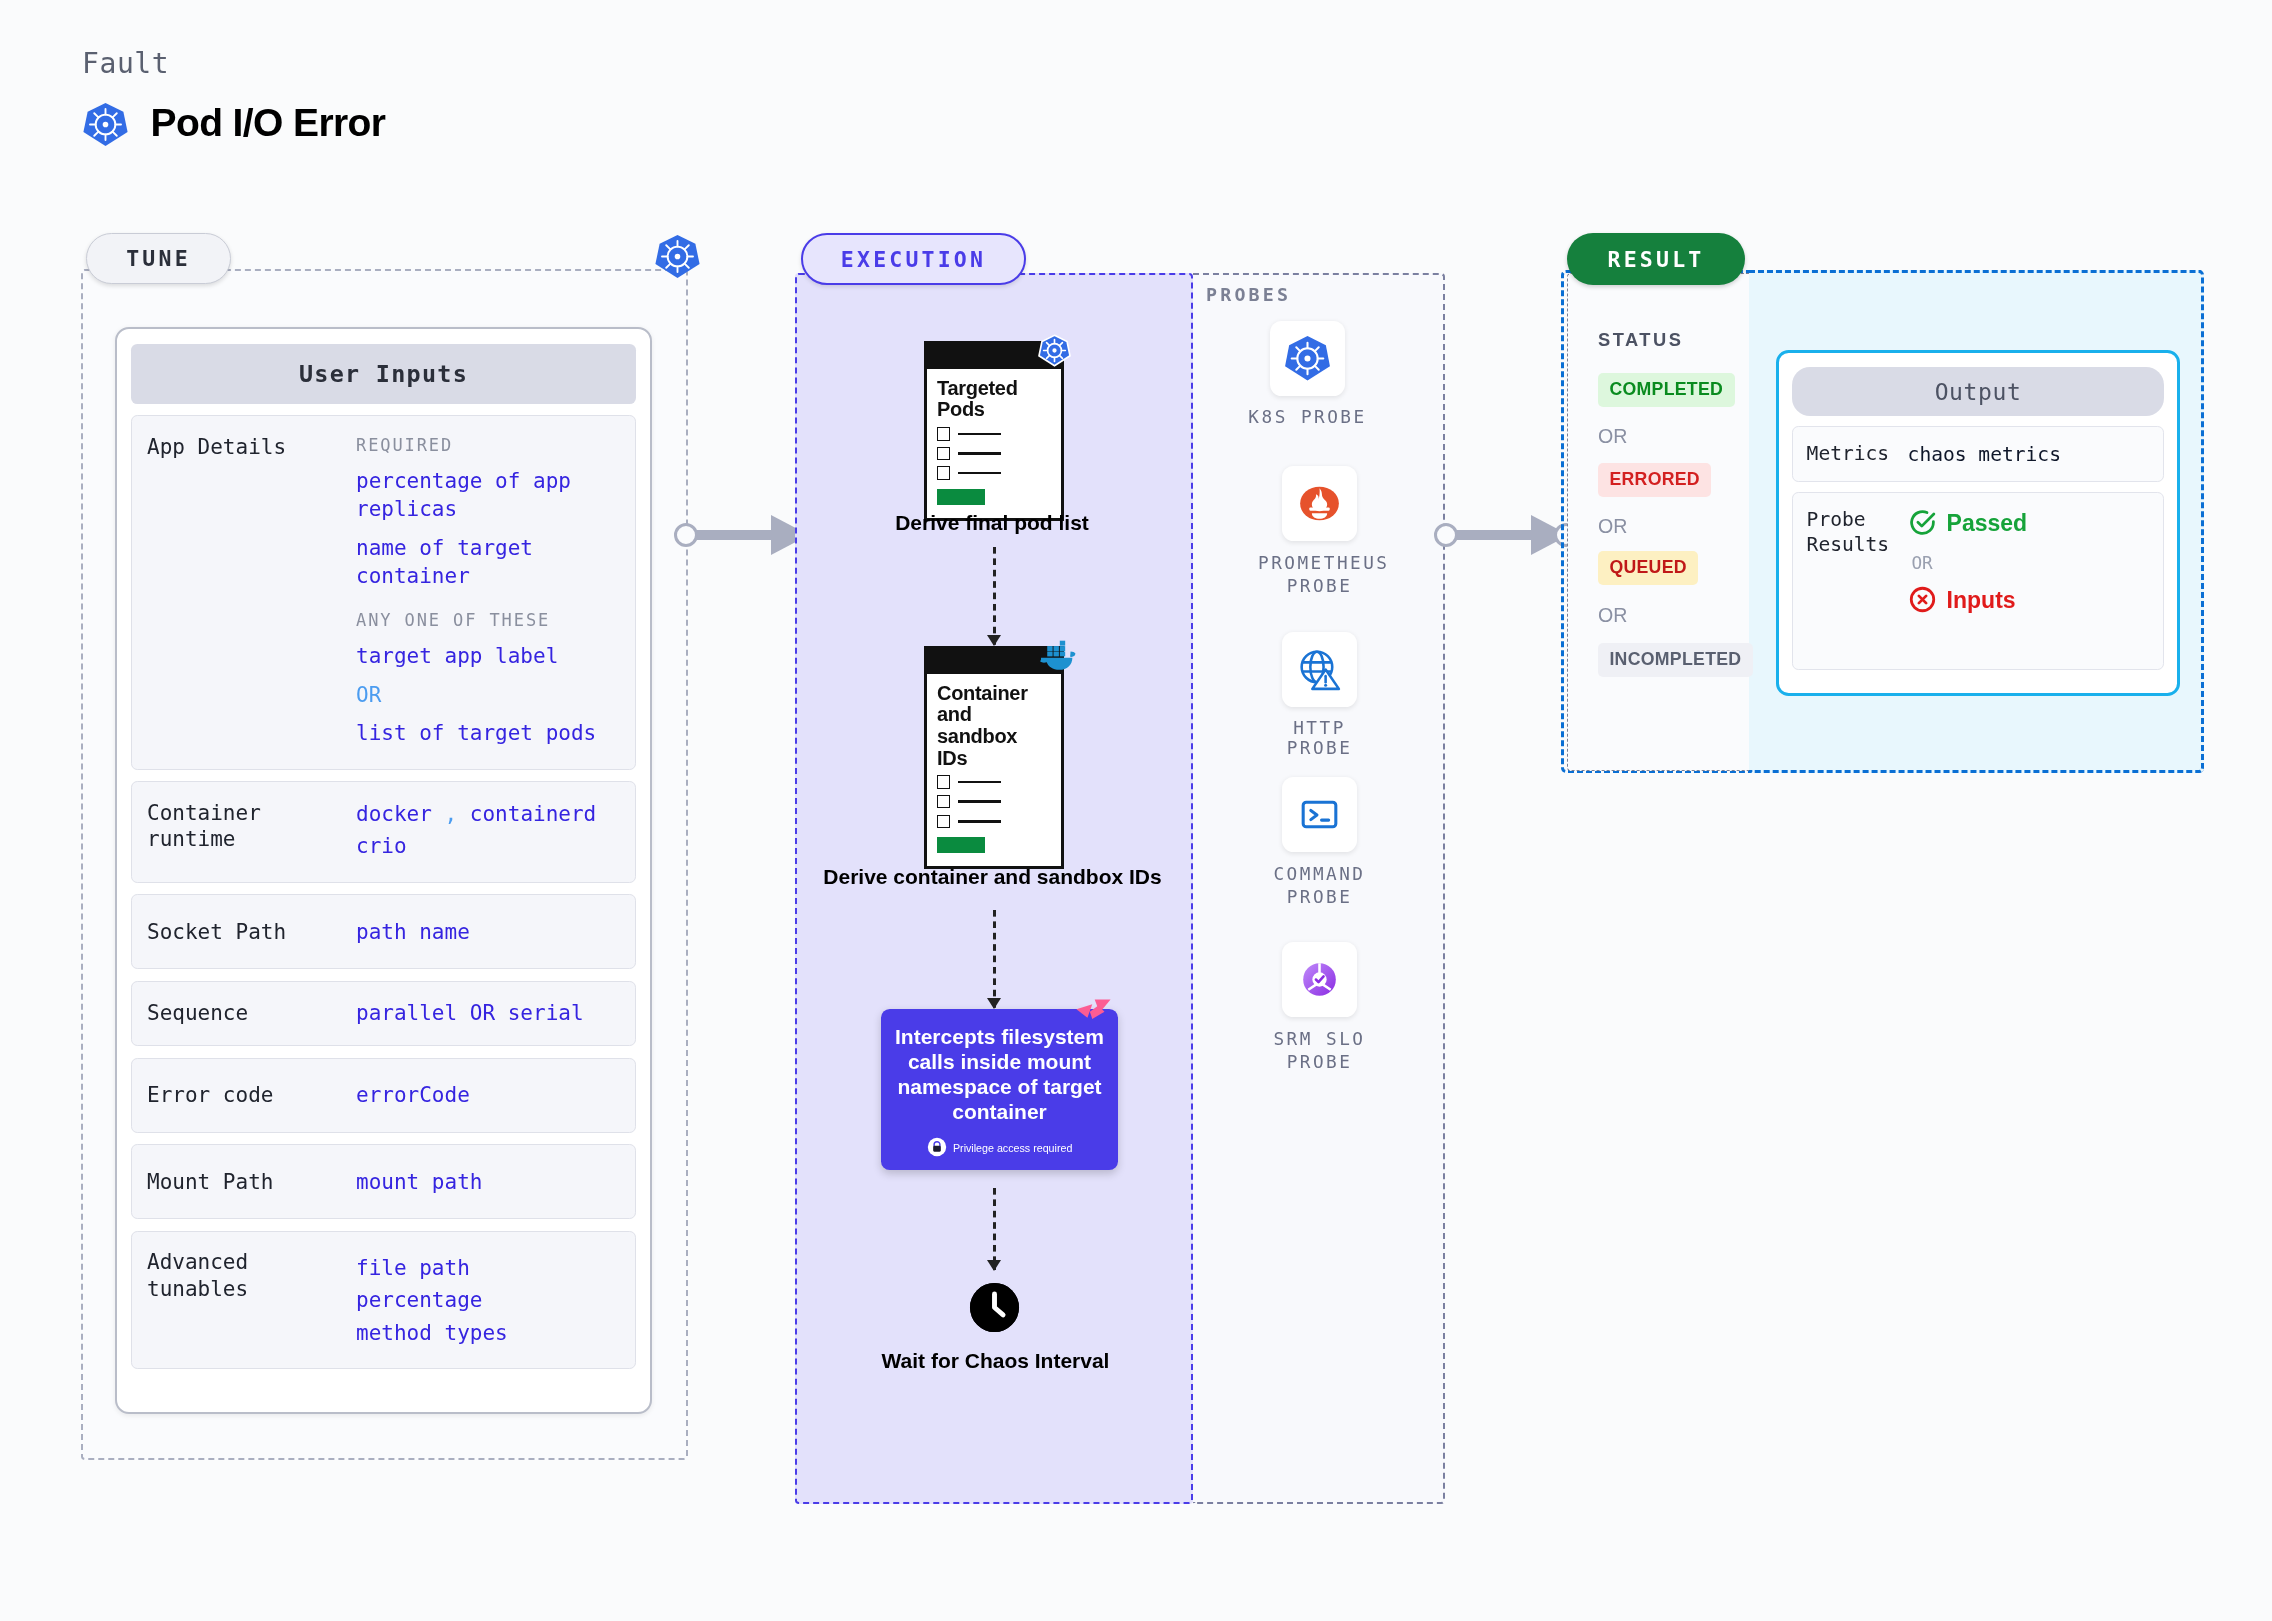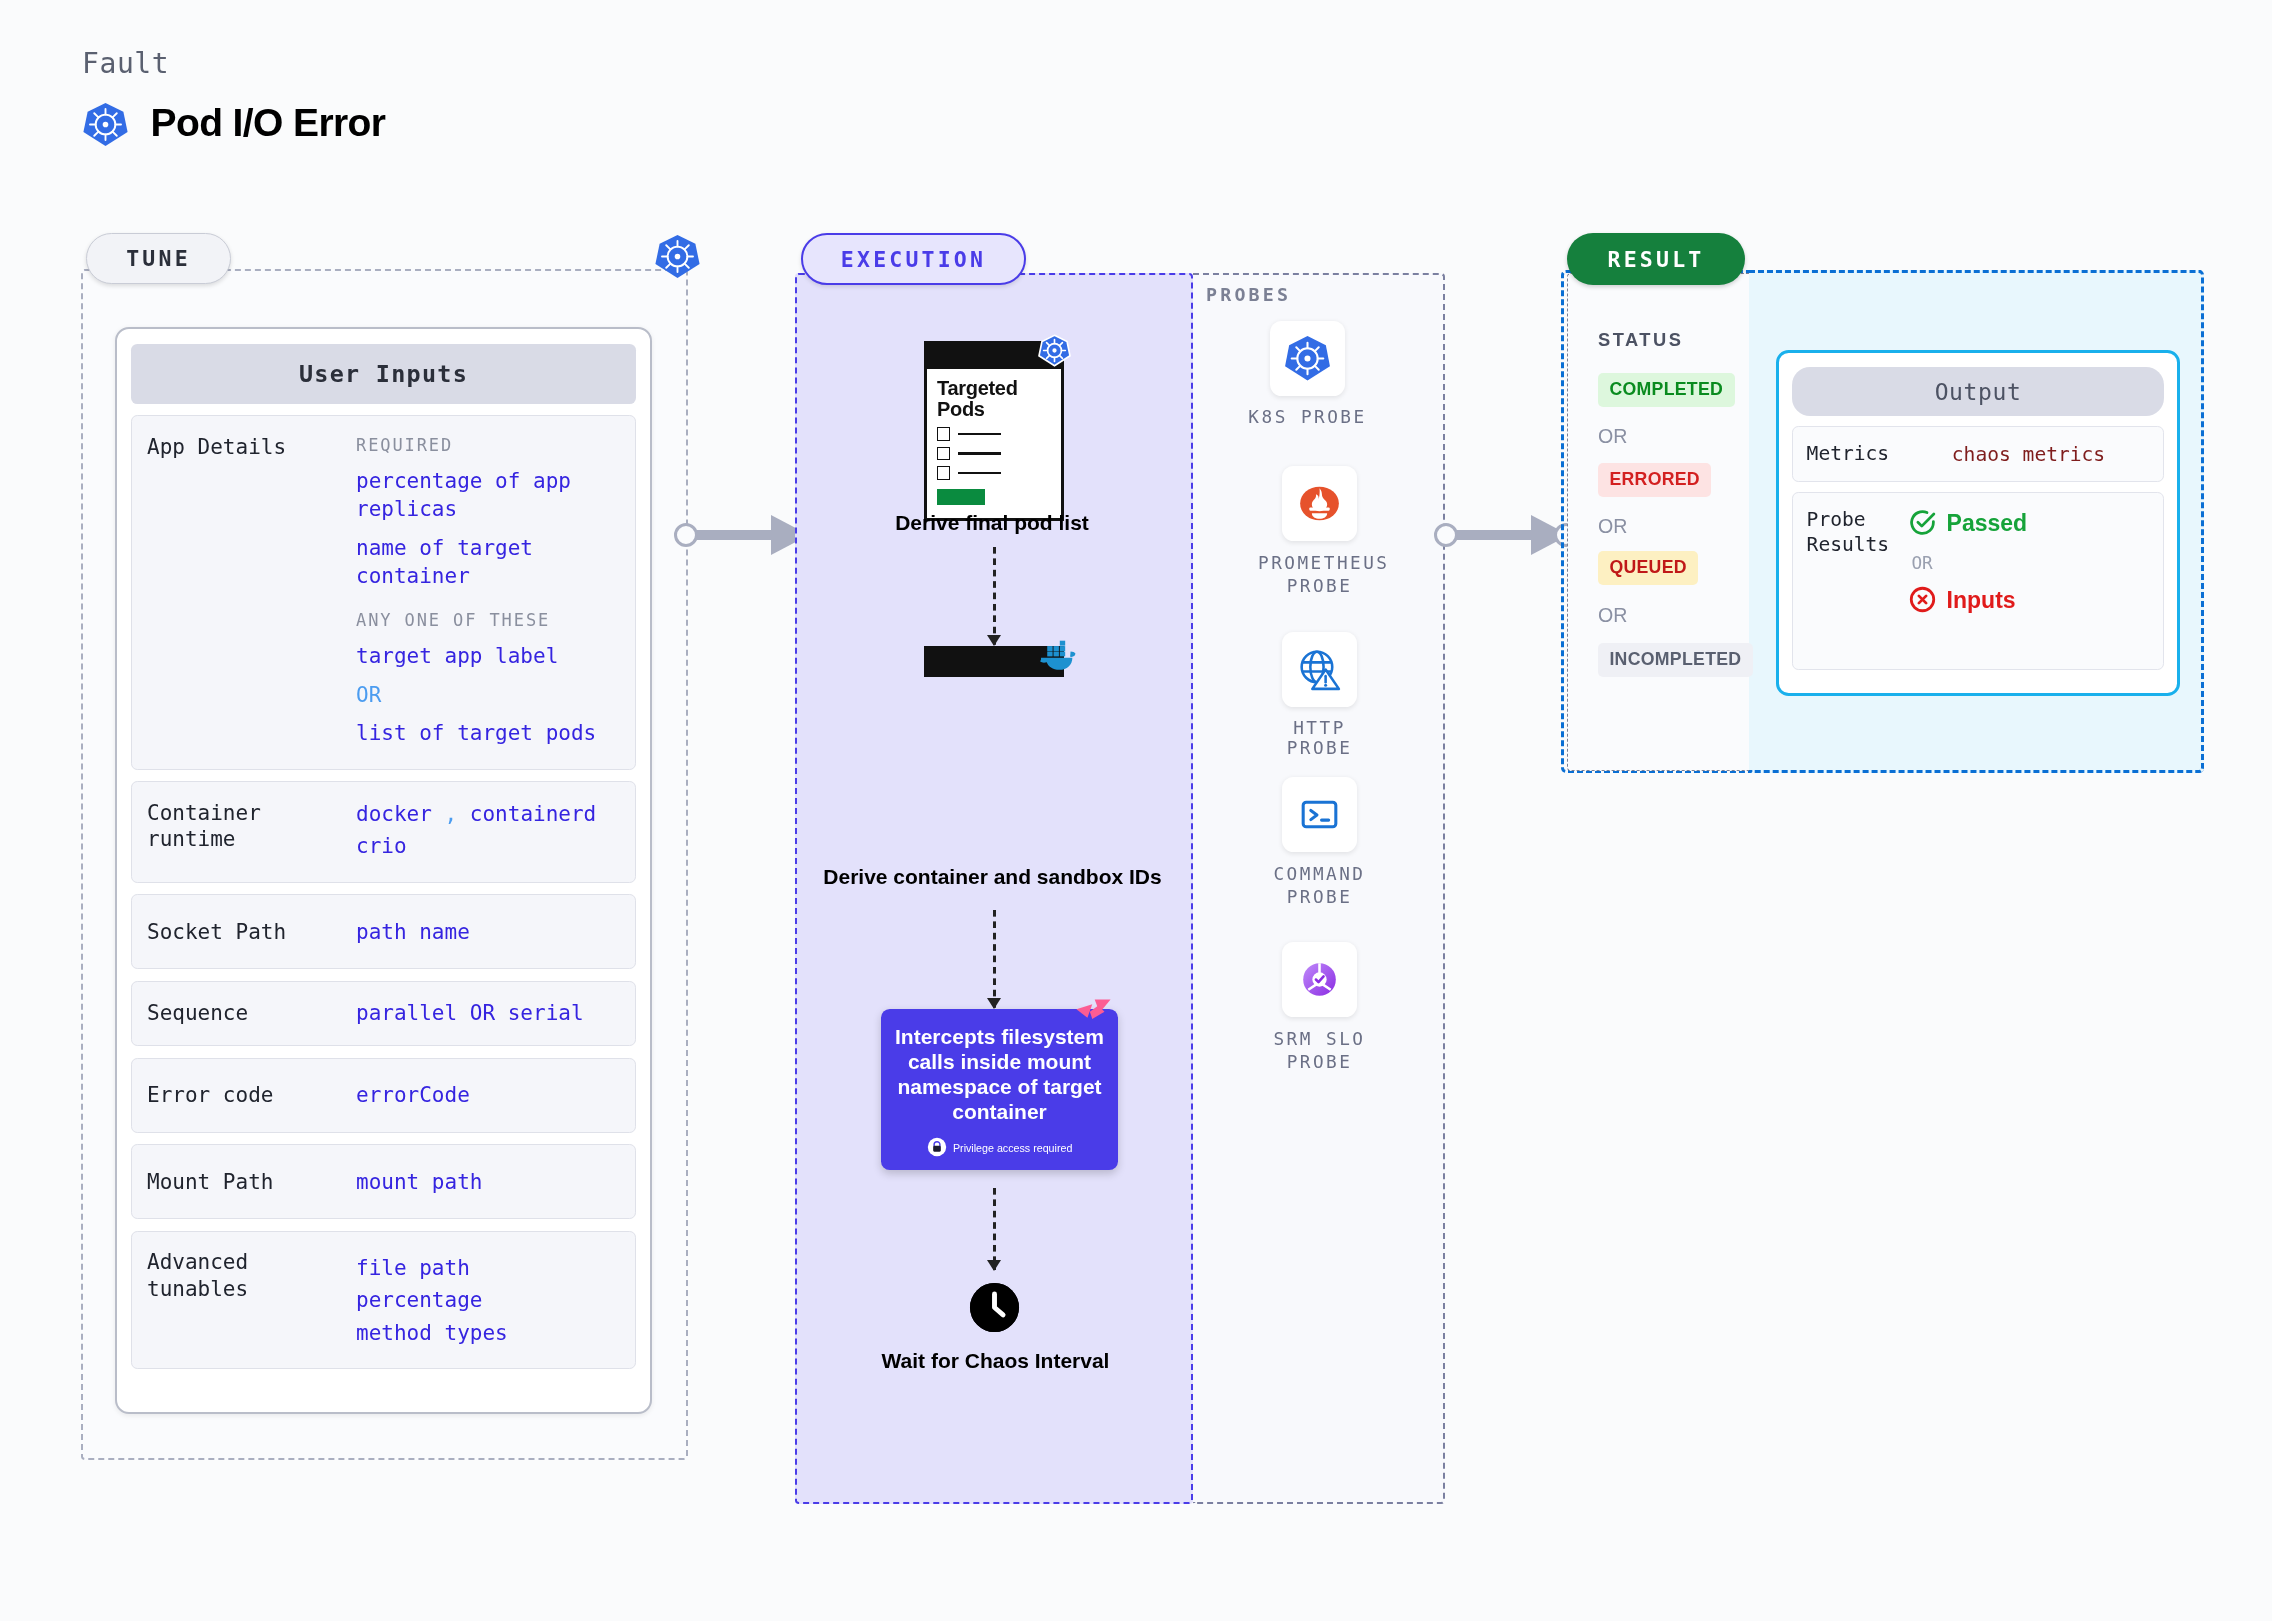--- a/index.html
+++ b/index.html
@@ -157,21 +157,21 @@
   .out-title {
     margin:14px 12.6px 0 12.6px; height:49px; background:#d9dbe6; border-radius:18px;
     display:flex; align-items:center; justify-content:center;
     font-family:"DejaVu Sans Mono", monospace; font-size:23px; color:#4c5263; letter-spacing:0.6px;
   }
   .out-row {
     margin:10px 12.6px 0 12.6px; background:#fafbfd; border:1.3px solid #e2e4ec; border-radius:6.3px;
     display:flex; padding:15px 14px;
   }
   .out-label { width:101px; flex:none; font-family:"DejaVu Sans Mono", monospace; font-size:19.6px; color:#20242e; line-height:1.25; }
-  .out-val { flex:1; font-family:"DejaVu Sans Mono", monospace; font-size:19.6px; color:#7f1d1d;text-align:center; }
+  .out-val { flex:1; font-family:"DejaVu Sans Mono", monospace; font-size:19.6px; color:#0f172a; }
   .pf-row { display:flex; align-items:center; gap:10px; }
   .pf-txt { font-size:23px; font-weight:bold; }
 
   
   .conn { position:absolute; height:40px; }
   .conn .bar { position:absolute; left:8.8px; top:15px; width:100px; height:10px; background:#a9aec0; }
   .conn .tri { position:absolute; left:95px; top:0; width:0; height:0;
     border-top:20px solid transparent; border-bottom:20px solid transparent; border-left:38px solid #a9aec0; }
   .conn .dot { position:absolute; top:8.2px; width:24px; height:24px; border-radius:50%;
     background:#fafbfd; border:3.2px solid #a9aec0; }
@@ -313,20 +313,36 @@
 <div class="step-cap" style="left:834px; top:511px; width:316px;">Derive final pod list</div>
 
 <div class="dashed-arrow" style="left:993px; top:547px; height:98px;">
   <div class="stem"></div>
     <div class="head"></div>
 </div>
 
 <div class="doc-card" style="left:924px; top:646px;">
   <div class="doc-frame">
     <div class="doc-bar"></div>
+    <div class="doc-inner">
+      <div class="doc-head" style="max-width:95px">Container and sandbox IDs</div>
+      <div class="doc-li">
+          <span class="doc-box"></span>
+          <span class="doc-line"></span>
+        </div>
+      <div class="doc-li">
+          <span class="doc-box"></span>
+          <span class="doc-line"></span>
+        </div>
+      <div class="doc-li">
+          <span class="doc-box"></span>
+          <span class="doc-line"></span>
+        </div>
+      <div class="doc-green"></div>
+    </div>
   </div>
 </div>
 <div style="position:absolute;left:1035px;top:638px">
   <svg width="46" height="35" viewBox="0 0 100 78">
     <g fill="#1d91d0">
       <rect x="26" y="30" width="12" height="11"></rect>
         <rect x="40" y="30" width="12" height="11"></rect>
         <rect x="54" y="30" width="12" height="11"></rect>
       <rect x="26" y="18" width="12" height="11"></rect>
         <rect x="40" y="18" width="12" height="11"></rect>

